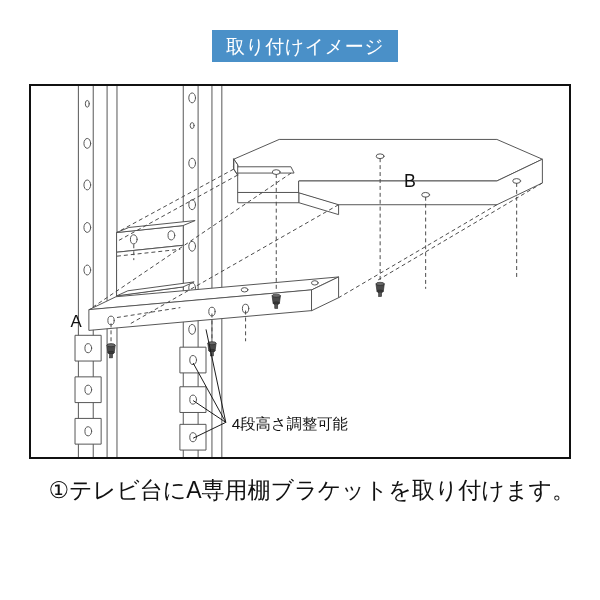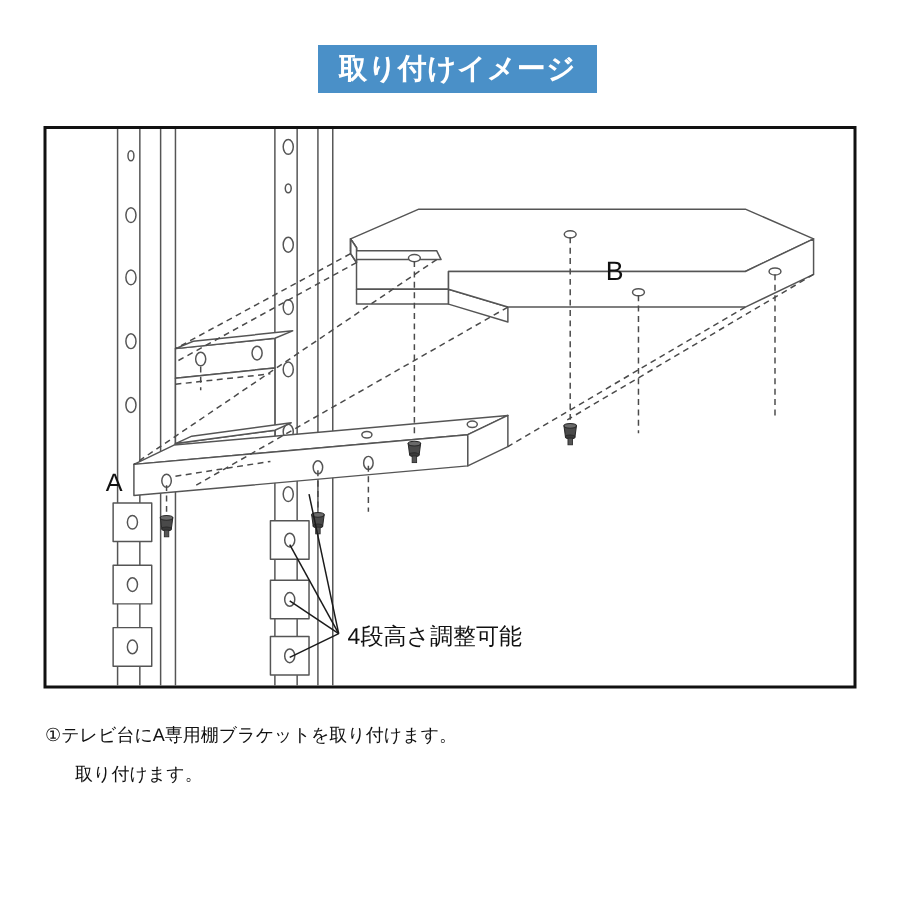--- a/index.html
+++ b/index.html
@@ -25,21 +25,21 @@
     width: 186px;
     height: 32px;
     background: #4a90c8;
     display: flex;
     align-items: center;
     justify-content: center;
   }
   #header-banner .banner-text {
     color: #ffffff;
     font-size: 19px;
-    font-weight: 700;
+    font-weight: 400;
     letter-spacing: 0.5px;
     line-height: 1;
     white-space: nowrap;
   }
 
   
   #diagram-panel {
     position: absolute;
     left: 29px;
     top: 84px;
@@ -59,25 +59,26 @@
   }
 
   
   #instructions {
     position: absolute;
     left: 30px;
     top: 477px;
     width: 545px;
   }
   #instructions .instr-line {
-    font-size: 12px;
+    font-size: 23px;
     line-height: 26px;
     color: #111111;
     white-space: nowrap;
     letter-spacing: 0px;
+    text-align: right;
   }
   #instructions .instr-line.cont {
     text-indent: 20px;
   }
 </style>
 </head>
 <body>
 
 <div id="header-banner">
   <span class="banner-text">取り付けイメージ</span>
@@ -247,14 +248,13 @@
     <text x="39" y="244" font-family="Liberation Sans, DejaVu Sans, sans-serif" font-size="17" fill="#111111">A</text>
 
     <text x="376" y="102" font-family="Liberation Sans, DejaVu Sans, sans-serif" font-size="18" fill="#111111">B</text>
 
     <text x="202" y="347" font-family="Liberation Sans, DejaVu Sans, sans-serif" font-size="15.5" fill="#111111">4段高さ調整可能</text>
   </svg>
 </div>
 
 <div id="instructions">
   <div class="instr-line">①テレビ台にA専用棚ブラケットを取り付けます。</div>
-  <div class="instr-line cont">取り付けます。</div>
 </div>
 
 </body></html>

